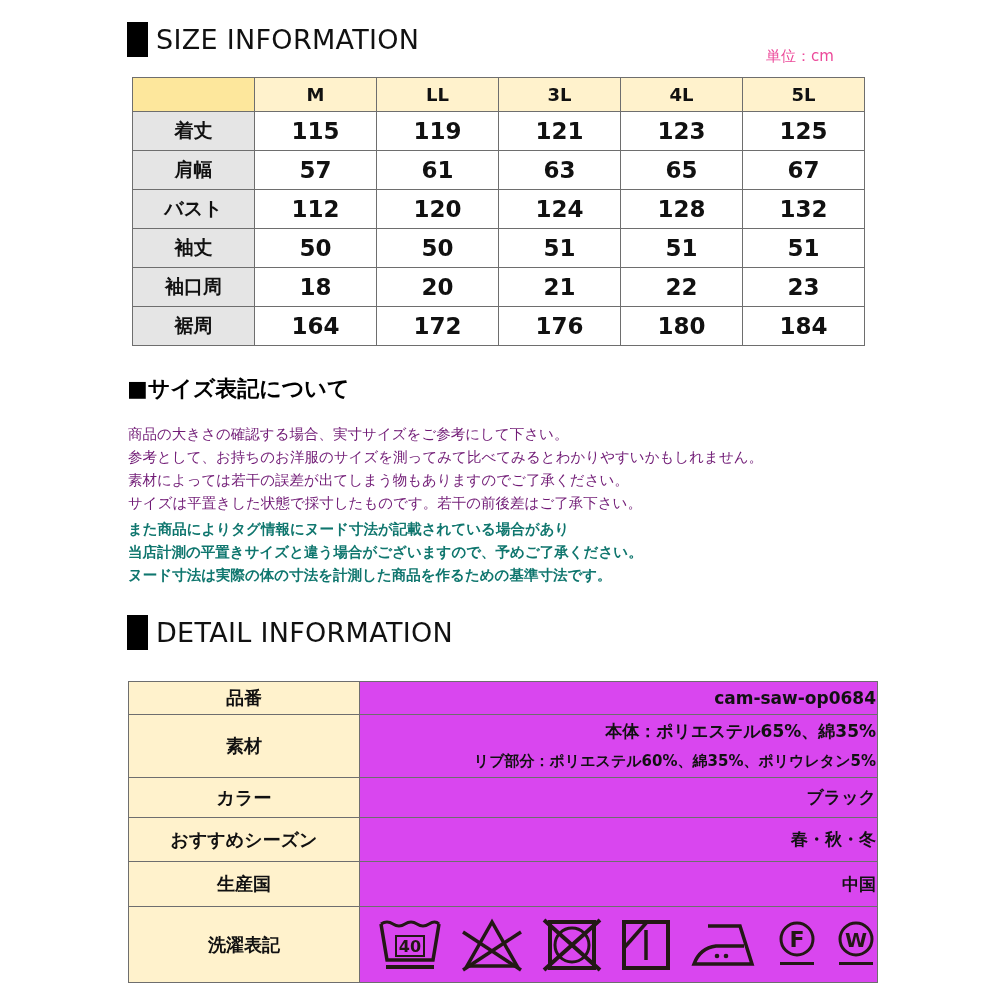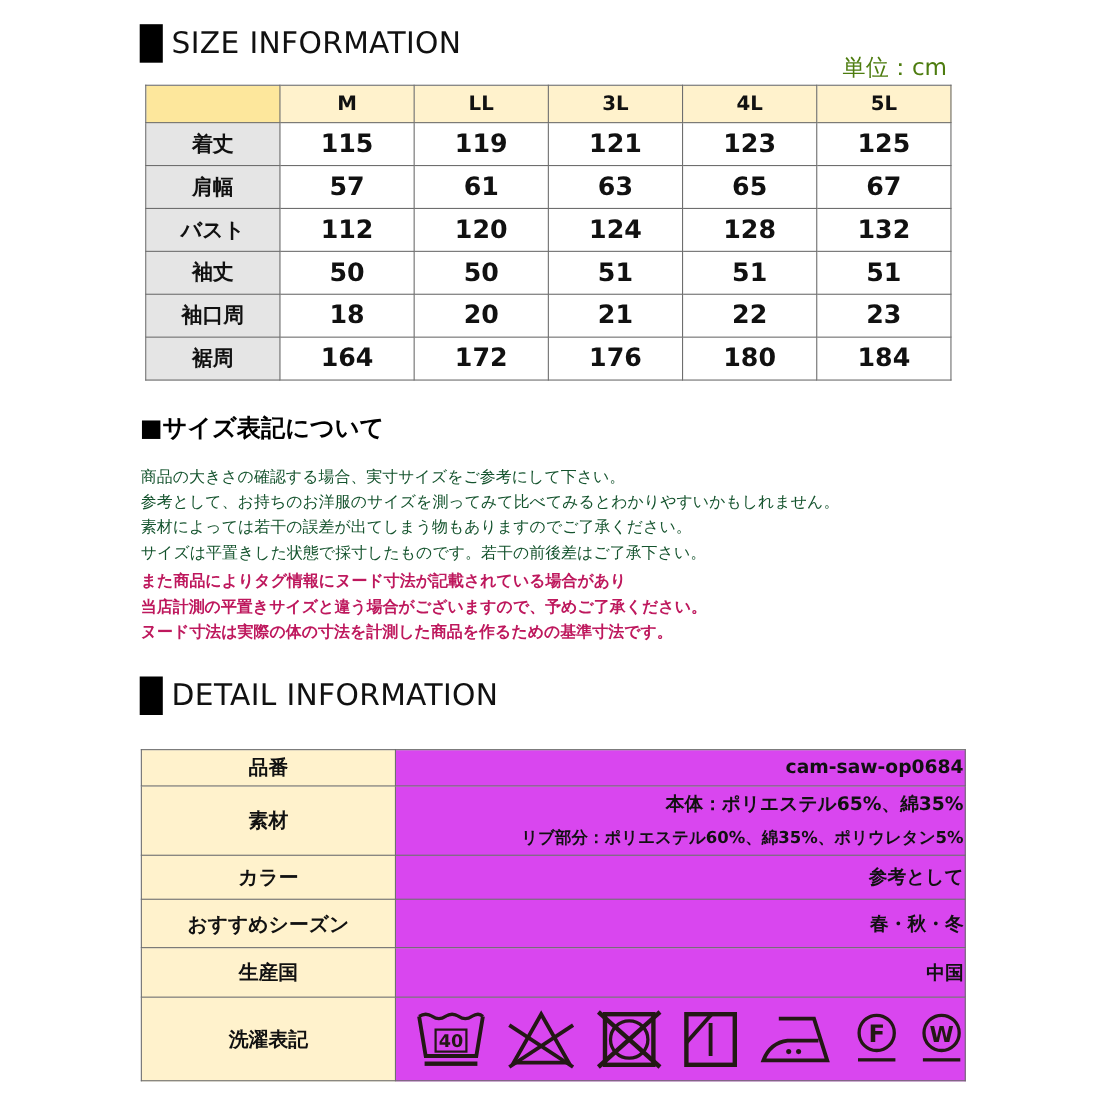--- a/index.html
+++ b/index.html
@@ -4,35 +4,35 @@
 <style>
   html, body { margin:0; padding:0; background:#ffffff; }
   body { width:1000px; height:1000px; position:relative; overflow:hidden;
          font-family:"DejaVu Sans", "Liberation Sans", sans-serif; color:#111; }
   .sec-title { position:absolute; left:127px; display:flex; align-items:center; }
   .sec-title .bar { width:21px; height:35px; background:#000; margin-right:8px; }
   .sec-title .txt { font-family:"DejaVu Sans", sans-serif; font-size:27px; font-weight:400; letter-spacing:0.3px; color:#111; }
   #size-title { top:22px; }
   #detail-title { top:615px; }
 
-  .unit { position:absolute; left:766px; top:47px; font-size:21px; color:#4d7c0f; }
+  .unit { position:absolute; left:766px; top:47px; font-size:15px; color:#ec4899; }
 
   table { border-collapse:collapse; position:absolute; }
   #size-table { left:132px; top:77px; }
   #size-table td { border:1.5px solid #6e6e6e; text-align:center; font-weight:700; }
   #size-table .hdr td { height:31px; background:#fff2cc; font-size:18px; }
   #size-table .hdr td.corner { background:#fde79c; }
   #size-table td.lbl { width:119px; background:#e5e5e5; font-size:19px; }
   #size-table td.val { width:119px; background:#ffffff; font-size:23px; }
   #size-table .row td { height:36px; }
 
   .note-title { position:absolute; left:127px; top:374px; font-size:22px; font-weight:700; color:#000000; }
-  .note-p { position:absolute; left:128px; font-size:14.5px; color:#14532d; line-height:23px; margin:0; }
+  .note-p { position:absolute; left:128px; font-size:14.5px; color:#701a75; line-height:23px; margin:0; }
   #note-light { top:423px; }
-  #note-bold { top:518px; color:#be185d; font-weight:700; }
+  #note-bold { top:518px; color:#0f766e; font-weight:700; }
 
   #detail-table { left:128px; top:681px; width:750px; }
   #detail-table td { border:1.5px solid #6e6e6e; }
   #detail-table td.lbl { width:248px; background:#fff2cc; text-align:center; font-weight:700; font-size:18px; }
   #detail-table td.val { background:#d946ef; padding-left:22px; font-weight:700; font-size:17px; text-align:right; }
   #detail-table td.val .sub { font-size:16px; display:block; line-height:30px; }
   .laundry { display:flex; align-items:center; gap:19px; }
   .laundry svg { display:block; }
 </style>
 </head>
@@ -131,21 +131,21 @@
   </tr>
   <tr style="height:59px;">
     <td class="lbl">素材</td>
     <td class="val">
       <span class="sub" style="font-size:17px;">本体：ポリエステル65%、綿35%</span>
       <span class="sub" style="font-size:15px;">リブ部分：ポリエステル60%、綿35%、ポリウレタン5%</span>
     </td>
   </tr>
   <tr style="height:40px;padding-left:35px;">
     <td class="lbl">カラー</td>
-    <td class="val">参考として</td>
+    <td class="val">ブラック</td>
   </tr>
   <tr style="height:44px;">
     <td class="lbl">おすすめシーズン</td>
     <td class="val">春・秋・冬</td>
   </tr>
   <tr style="height:45px;">
     <td class="lbl">生産国</td>
     <td class="val">中国</td>
   </tr>
   <tr style="height:76px;">

